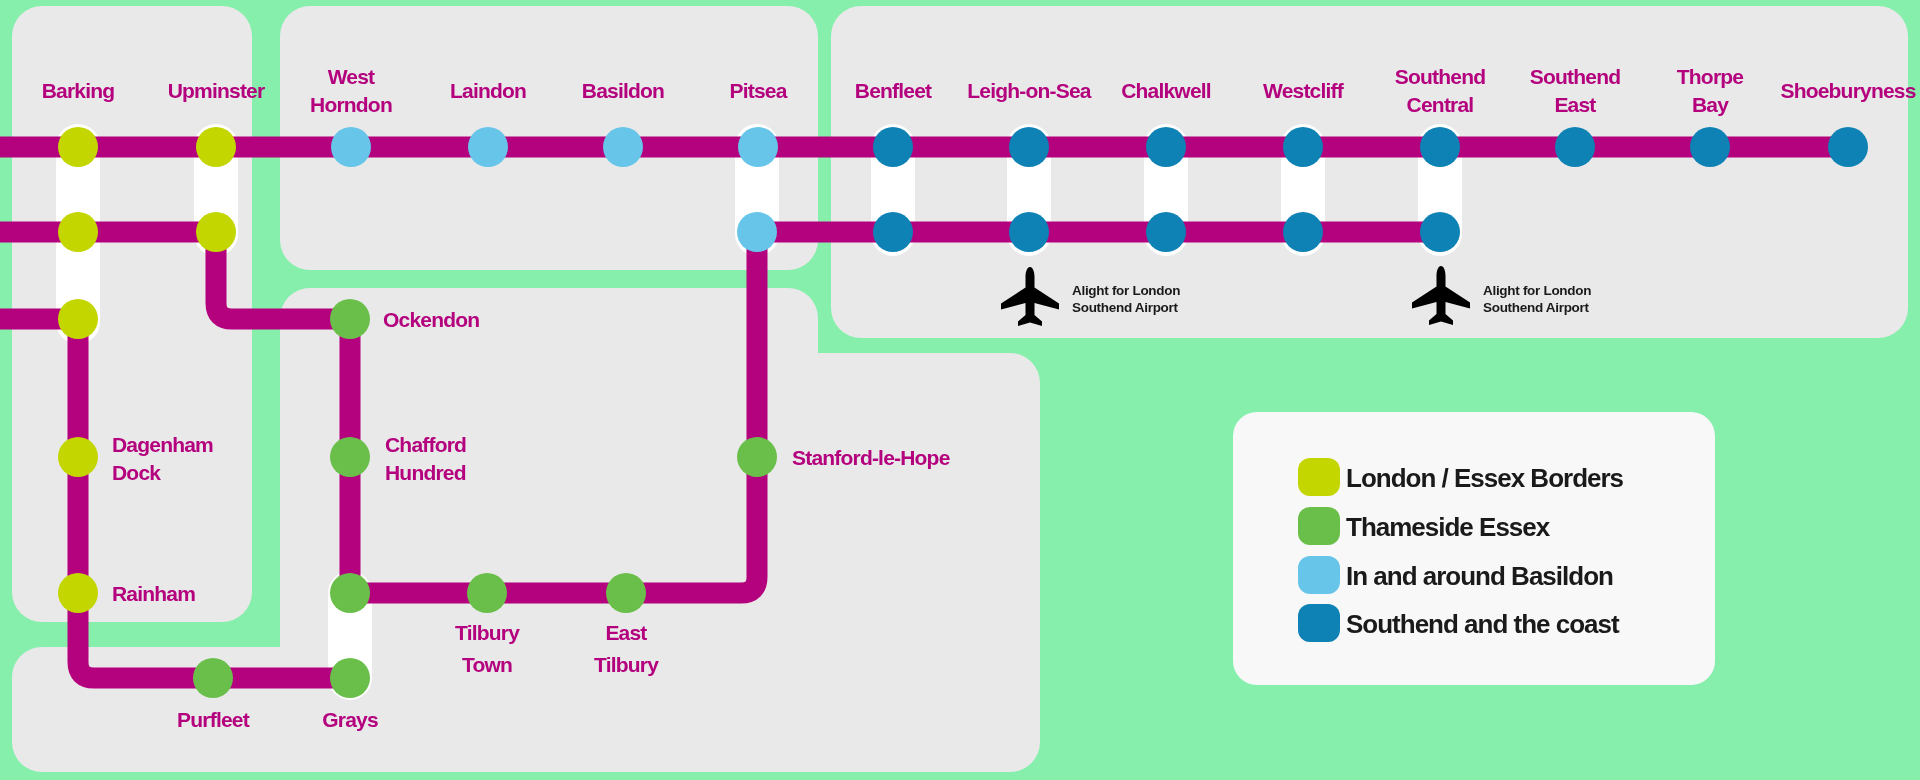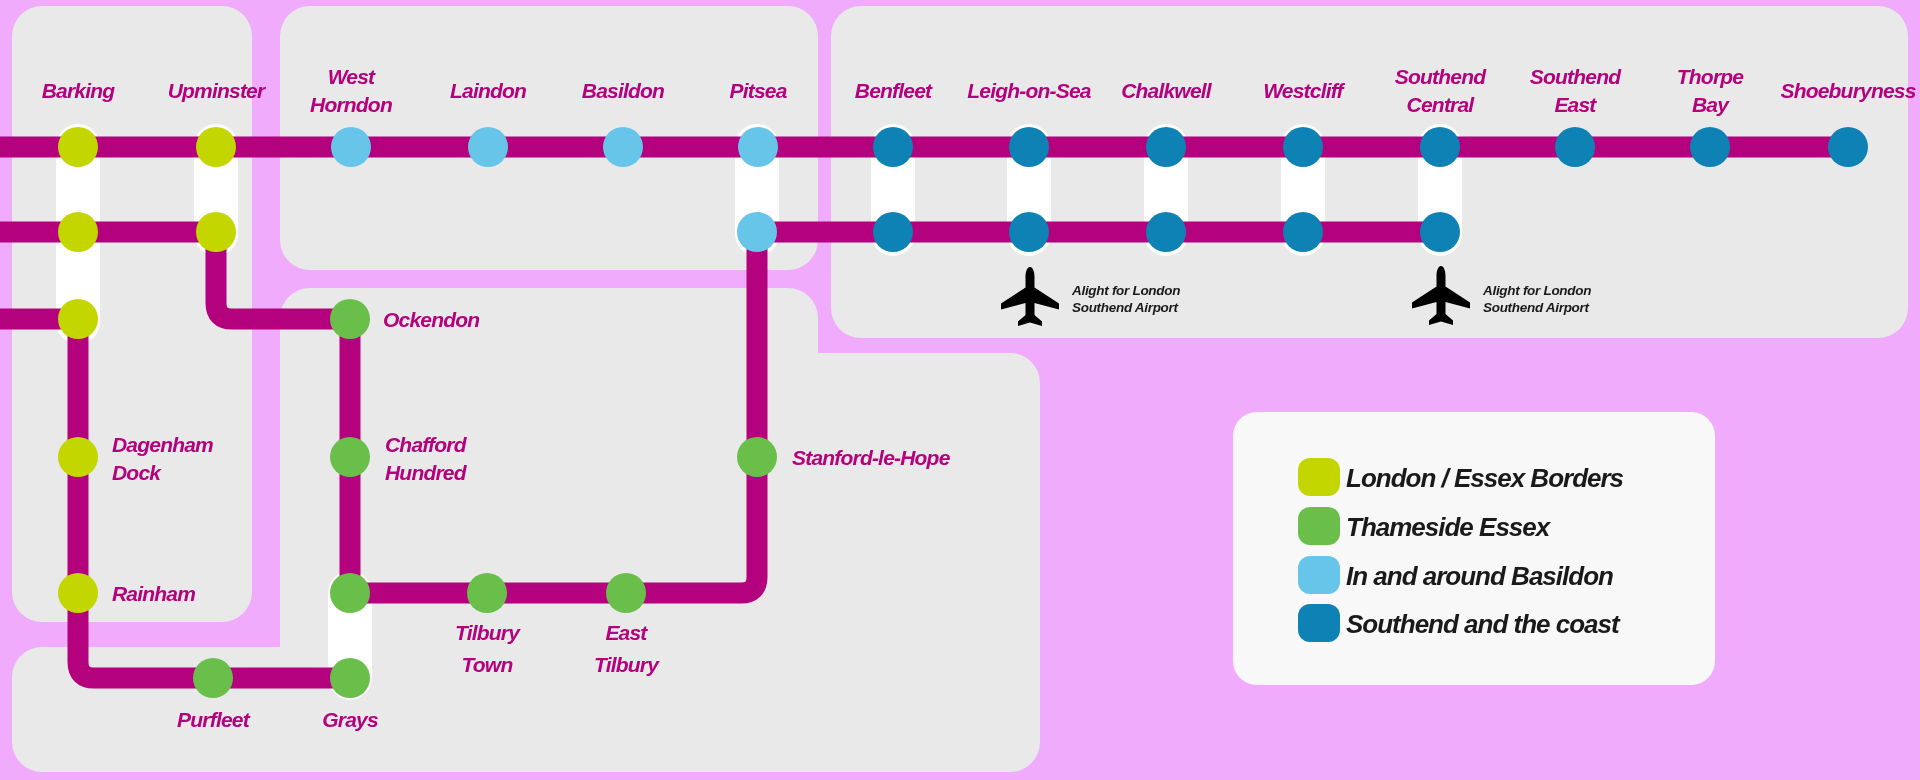--- a/index.html
+++ b/index.html
@@ -1,22 +1,21 @@
 <!DOCTYPE html>
 <html><head>
 <meta charset="utf-8">
 <style>
   html,body { margin:0; padding:0; background:#ffffff; }
   .stage {
     position:relative;
     width:1920px; height:780px;
-    background:#f0abfc;
+    background:#86efac;
     overflow:hidden;
     font-family:"Liberation Sans", sans-serif;
-    font-style:italic;
   }
   .stage svg { position:absolute; left:0; top:0; }
   svg text {
     font-family:"Liberation Sans", sans-serif;
     font-weight:bold;
   }
   text.station-label { font-size:21px; letter-spacing:-0.8px; }
   text.note-label    { font-size:13.5px; letter-spacing:-0.3px; }
   text.legend-label  { font-size:26px; letter-spacing:-1px; }
 </style>

